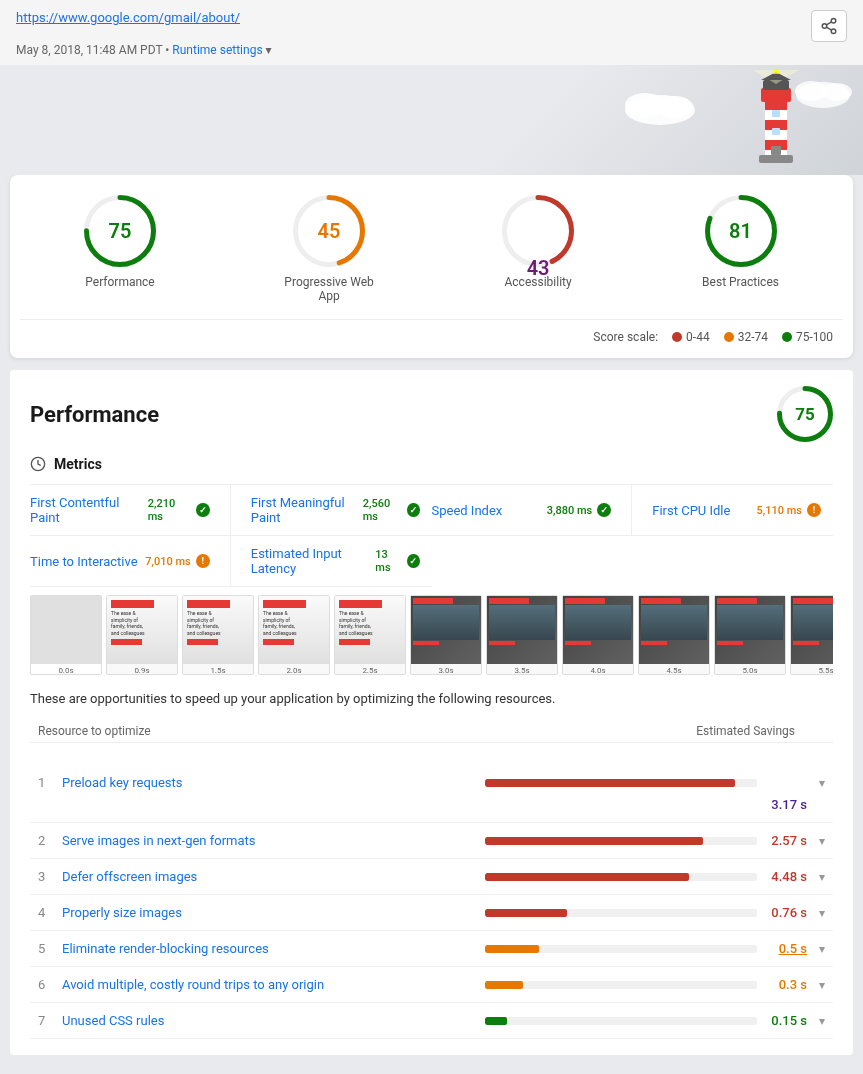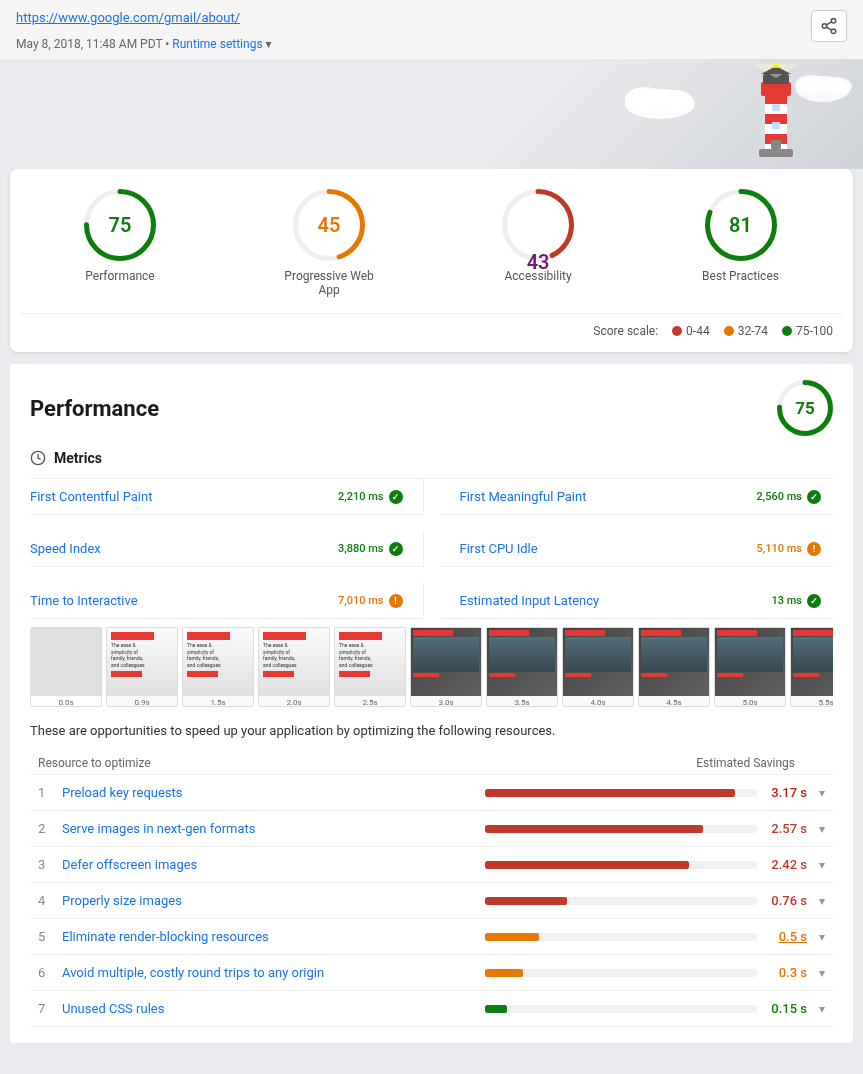--- a/index.html
+++ b/index.html
@@ -16,21 +16,21 @@
       position: relative;
     }
     .header-url {
       color: #1a73e8;
       font-size: 13px;
       text-decoration: underline;
     }
     .header-meta {
       color: #666;
       font-size: 12px;
-      margin-top: 12px;
+      margin-top: 18px;
     }
     .header-share {
       position: absolute;
       top: 10px;
       right: 16px;
       border: 1px solid #ccc;
       border-radius: 4px;
       width: 36px;
       height: 32px;
       background: white;
@@ -142,22 +142,22 @@
       display: flex;
       align-items: center;
       gap: 8px;
       font-weight: 700;
       font-size: 14px;
       margin-bottom: 12px;
       color: #1a1a1a;
     }
     .metrics-grid {
       display: grid;
-      grid-template-columns: 1fr 1fr;
-      gap: 16px;
+      grid-template-columns: 1fr 1fr 1fr 1fr;
+      gap: 0;
       border-top: 1px solid #eee;
     }
     .metric-row {
       display: flex;
       justify-content: space-between;
       align-items: center;
       padding: 10px 12px 10px 0;
       border-bottom: 1px solid #eee;
     }
     .metric-row:nth-child(odd) {
@@ -597,21 +597,21 @@
     </div>
 
     <div id="opp-list">
         <div class="opp-row">
           <span class="opp-num">1</span>
           <span class="opp-name">Preload key requests</span>
           <div class="opp-savings-wrap">
             <div class="opp-bar-wrap">
               <div class="opp-bar" style="width: 92%; background: rgb(192, 57, 43);"></div>
             </div>
-            <span class="opp-time" style="color: #b91c1c;">3.17 s</span>
+            <span class="opp-time" style="color: #4c1d95; margin-top: 44px;">3.17 s</span>
             <span class="opp-chevron">▾</span>
           </div>
         </div>
         <div class="opp-row">
           <span class="opp-num">2</span>
           <span class="opp-name">Serve images in next-gen formats</span>
           <div class="opp-savings-wrap">
             <div class="opp-bar-wrap">
               <div class="opp-bar" style="width: 80%; background: rgb(192, 57, 43);"></div>
             </div>
@@ -619,21 +619,21 @@
             <span class="opp-chevron">▾</span>
           </div>
         </div>
         <div class="opp-row">
           <span class="opp-num">3</span>
           <span class="opp-name">Defer offscreen images</span>
           <div class="opp-savings-wrap">
             <div class="opp-bar-wrap">
               <div class="opp-bar" style="width: 75%; background: rgb(192, 57, 43);"></div>
             </div>
-            <span class="opp-time" style="color: rgb(192, 57, 43);">2.42 s</span>
+            <span class="opp-time" style="color: rgb(192, 57, 43);">4.48 s</span>
             <span class="opp-chevron">▾</span>
           </div>
         </div>
         <div class="opp-row">
           <span class="opp-num">4</span>
           <span class="opp-name">Properly size images</span>
           <div class="opp-savings-wrap">
             <div class="opp-bar-wrap">
               <div class="opp-bar" style="width: 30%; background: rgb(192, 57, 43);"></div>
             </div>

